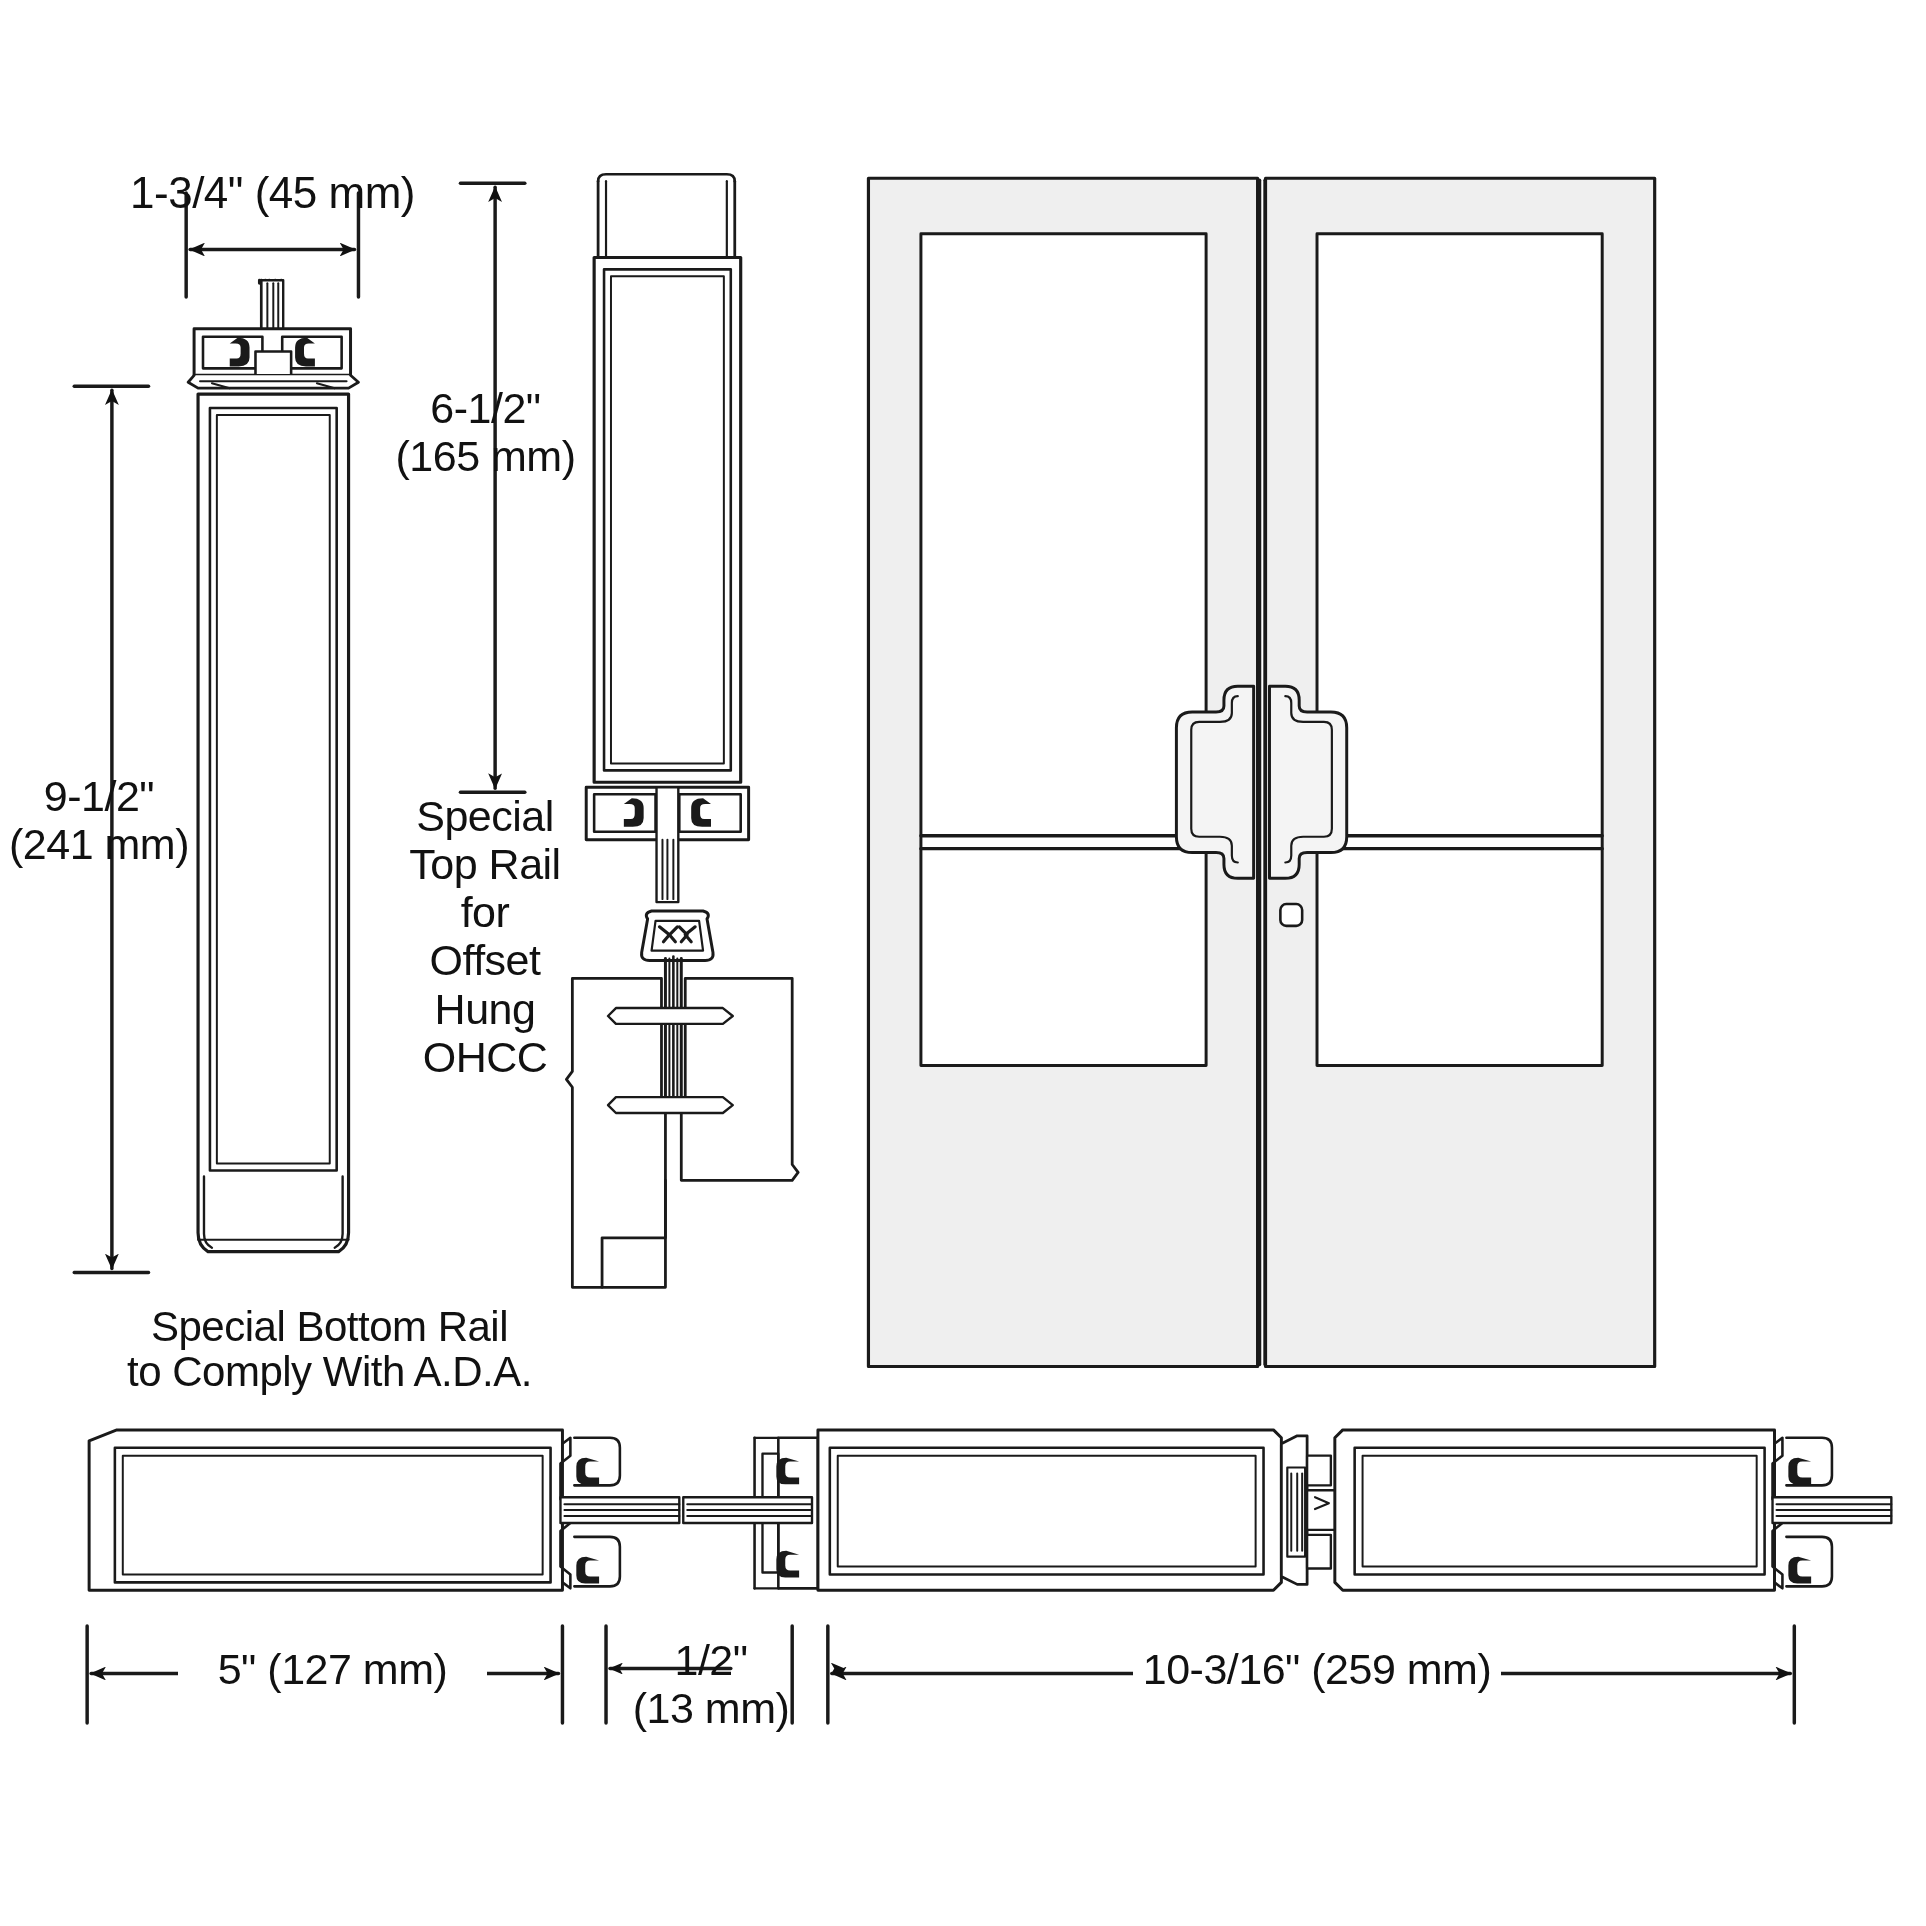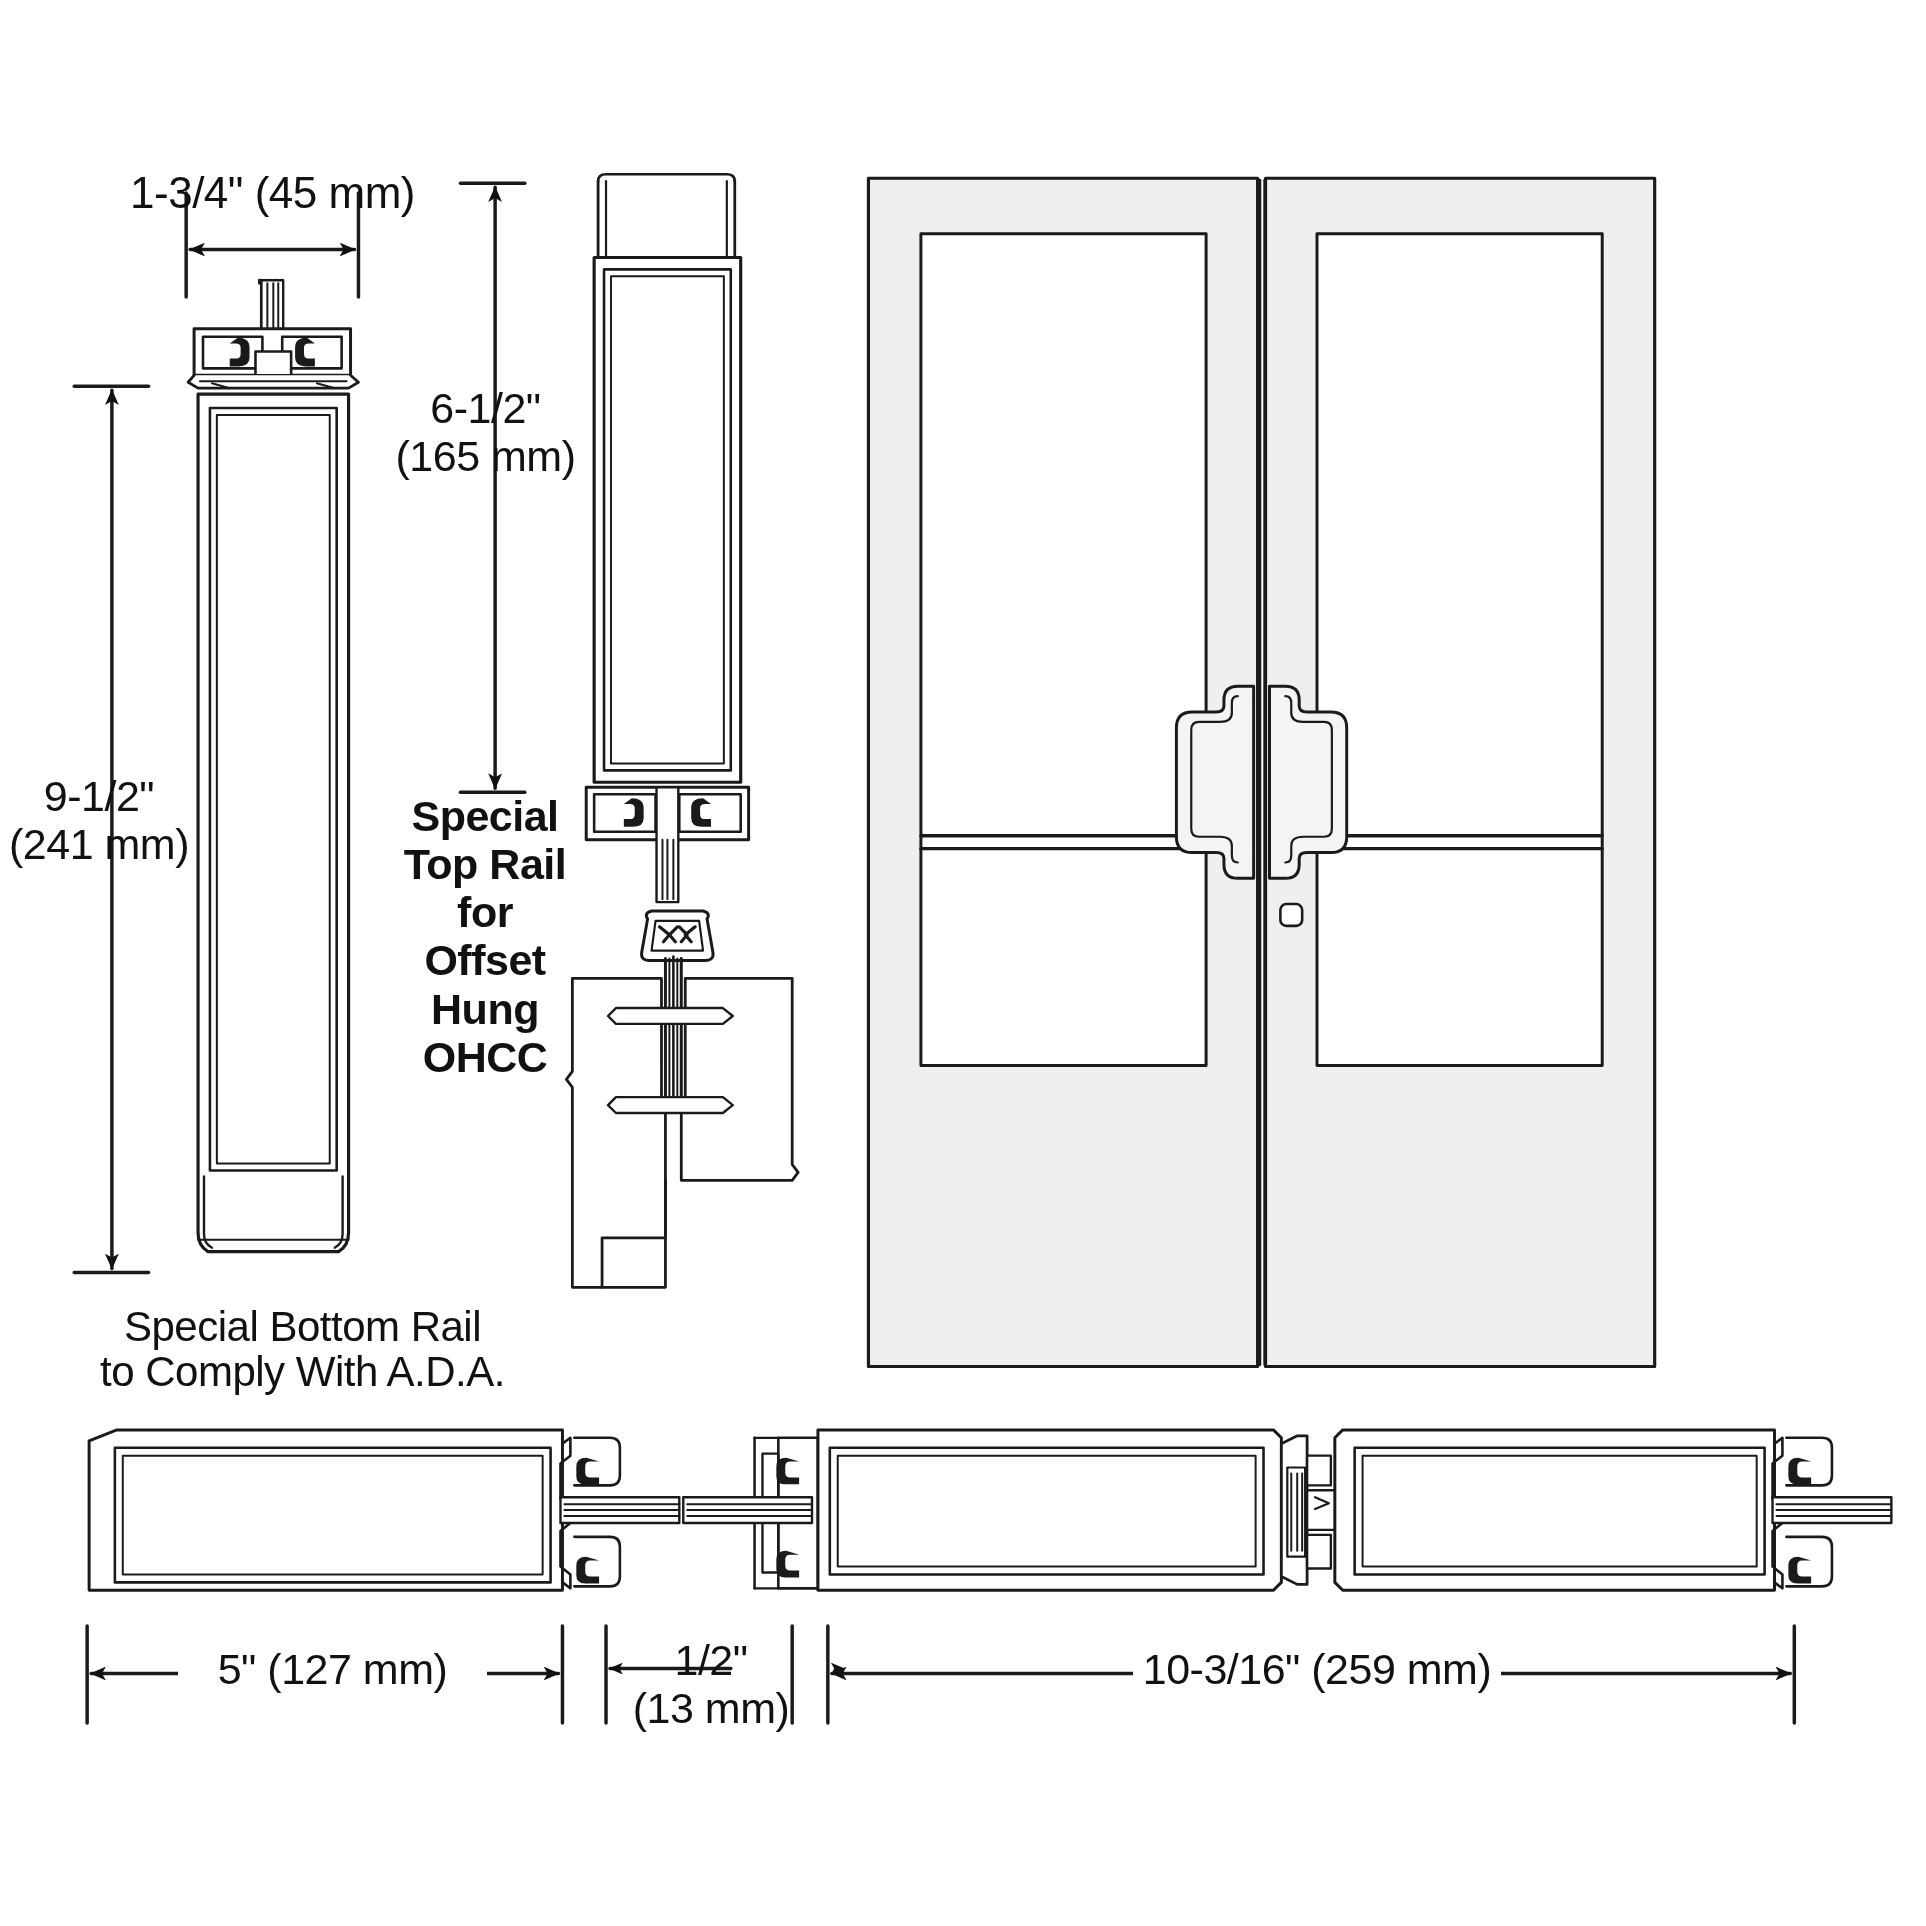--- a/index.html
+++ b/index.html
@@ -297,28 +297,28 @@
   </svg>
 
   <div class="dim-label t-lg" style="left:129px; top:170px; width:287px;">1-3/4" (45 mm)</div>
 
   <div class="dim-label t-stack" style="left:0px; top:772px; width:198px;">9-1/2"
 (241 mm)</div>
 
   <div class="dim-label t-stack" style="left:337px; top:384px; width:297px;">6-1/2"
 (165 mm)</div>
 
-  <div class="caption t-stack" style="left:386px; top:792px; width:198px;font-weight:bold;">Special
+  <div class="caption t-stack" style="left:386px; top:792px; width:198px;">Special
 Top Rail
 for
 Offset
 Hung
 OHCC</div>
 
-  <div class="caption t-cap" style="left:65px; top:1305px; width:475px;">Special Bottom Rail
+  <div class="caption t-cap" style="left:92px; top:1305px; width:475px;">Special Bottom Rail
 to Comply With A.D.A.</div>
 
 
   <div class="dim-label t-md" style="left:178px; top:1647px; width:297px; background:#ffffff; padding:0 6px;">5" (127 mm)</div>
 
   <div class="dim-label t-stack" style="left:612px; top:1636px; width:198px;">1/2"
 (13 mm)</div>
 
   <div class="dim-label t-md" style="left:1133px; top:1647px; width:356px; background:#ffffff; padding:0 6px;">10-3/16" (259 mm)</div>
 

